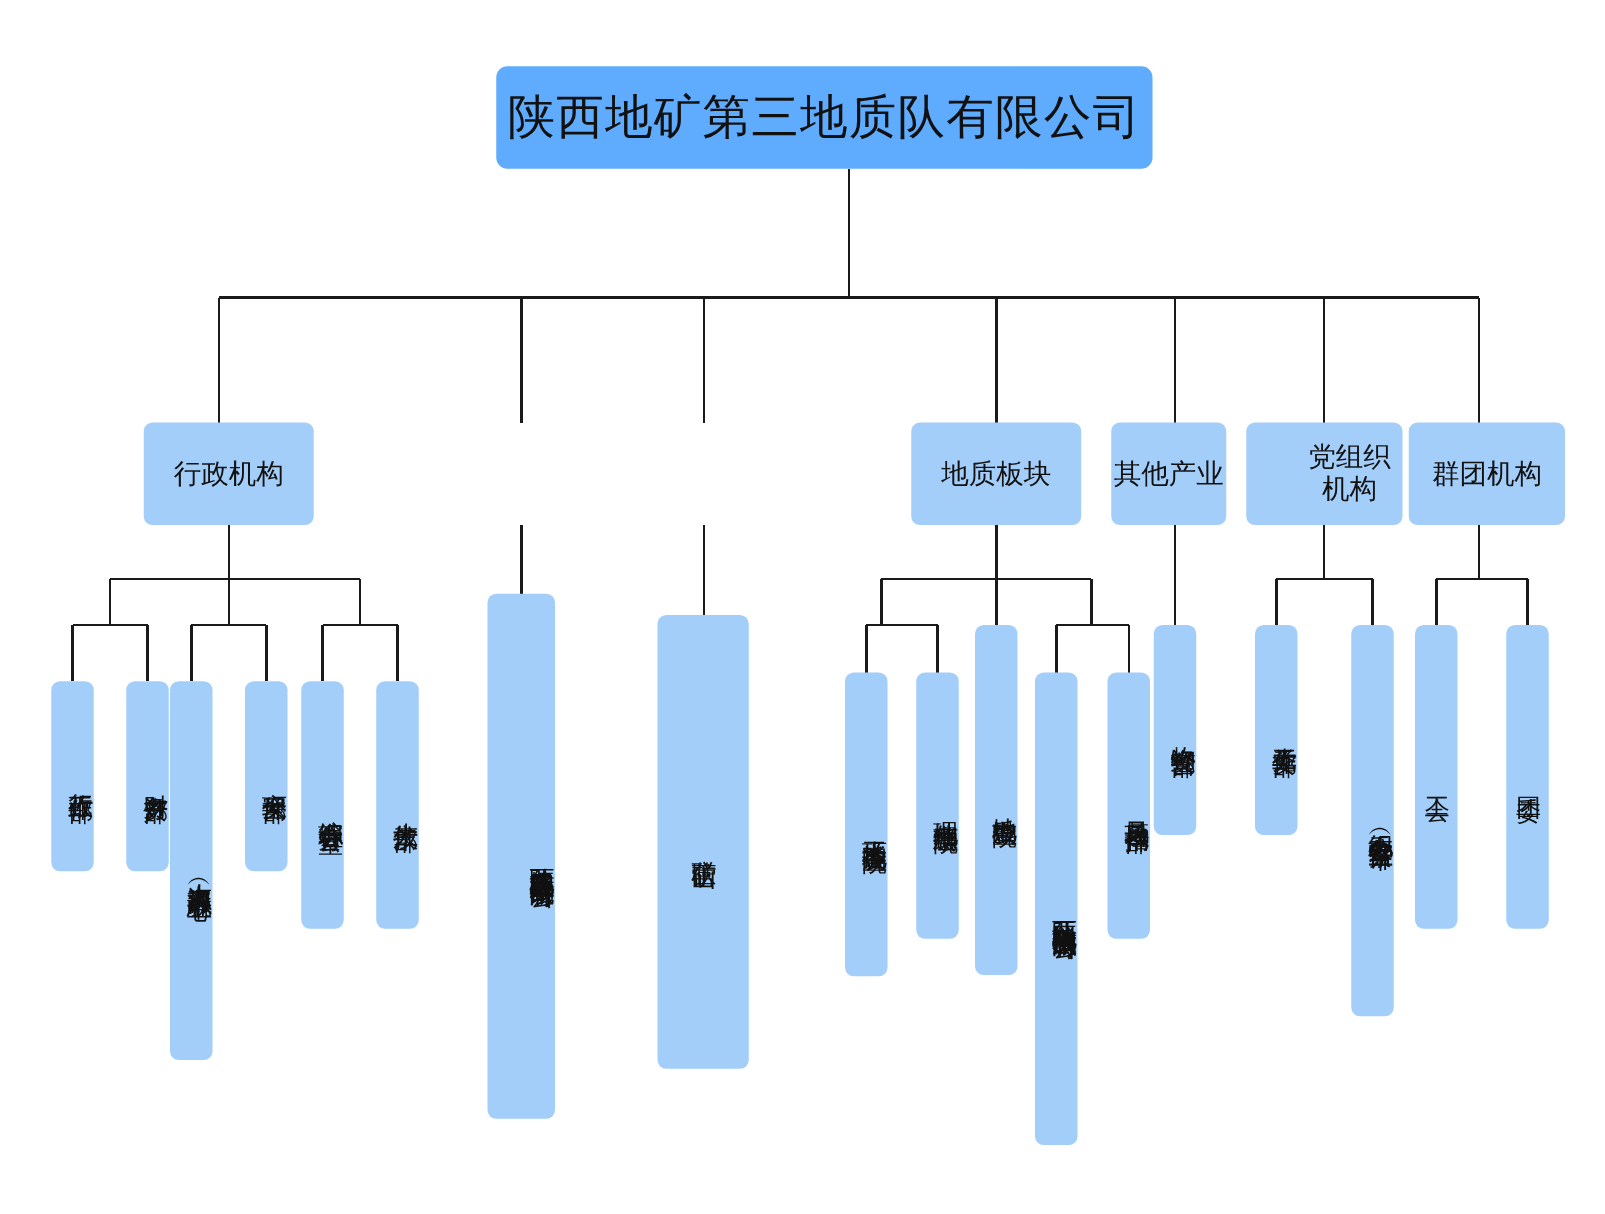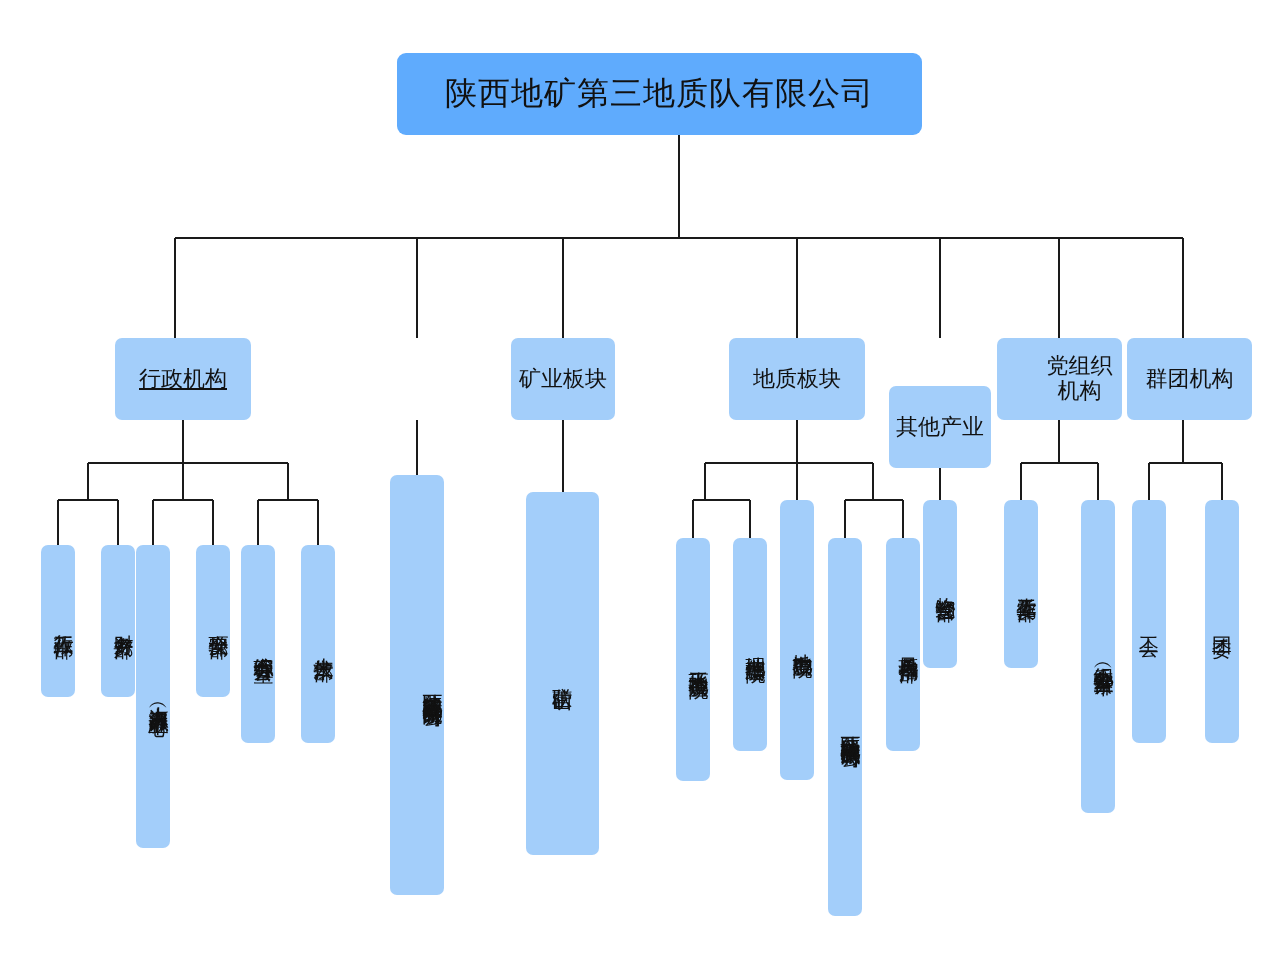--- a/index.html
+++ b/index.html
@@ -36,21 +36,21 @@
     align-items: center;
     justify-content: center;
     text-align: center;
     color: #111111;
     line-height: 1.12;
     overflow: hidden;
   }
   .node.root {
     background: #5fabfd;
     border-radius: 9px;
-    font-size: 32px;
+    font-size: 38px;
     letter-spacing: 1px;
   }
   .node.branch {
     background: #a3cefa;
     font-size: 22px;
   }
   .node.leaf {
     background: #a3cefa;
     font-size: 20px;
     writing-mode: vertical-rl;
@@ -129,34 +129,31 @@
     <line x1="1183" y1="420" x2="1183" y2="463"></line>
     <line x1="1149" y1="463" x2="1222" y2="463"></line>
     <line x1="1149" y1="463" x2="1149" y2="500"></line>
     <line x1="1222" y1="463" x2="1222" y2="500"></line>
   </svg>
 
   <div class="node root" style="left:397px; top:53px; width:525px; height:82px;">
     <span>陕西地矿第三地质队有限公司</span>
   </div>
 
-  <div class="node branch" style="left:115px; top:338px; width:136px; height:82px;text-decoration:underline;">
+  <div class="node branch" style="left:115px; top:338px; width:136px; height:82px;">
     <span>行政机构</span>
   </div>
 
 
-  <div class="node branch" style="left:511px; top:338px; width:104px; height:82px;">
-    <span>矿业板块</span>
-  </div>
 
   <div class="node branch" style="left:729px; top:338px; width:136px; height:82px;">
     <span>地质板块</span>
   </div>
 
-  <div class="node branch" style="left:889px; top:338px; width:102px; height:82px;margin-top:48px;">
+  <div class="node branch" style="left:889px; top:338px; width:92px; height:82px;">
     <span>其他产业</span>
   </div>
 
   <div class="node branch" style="left:997px; top:338px; width:125px; height:82px;padding-left:40px;">
     <span>党组织机构</span>
   </div>
 
   <div class="node branch" style="left:1127px; top:338px; width:125px; height:82px;text-align:right;">
     <span>群团机构</span>
   </div>

